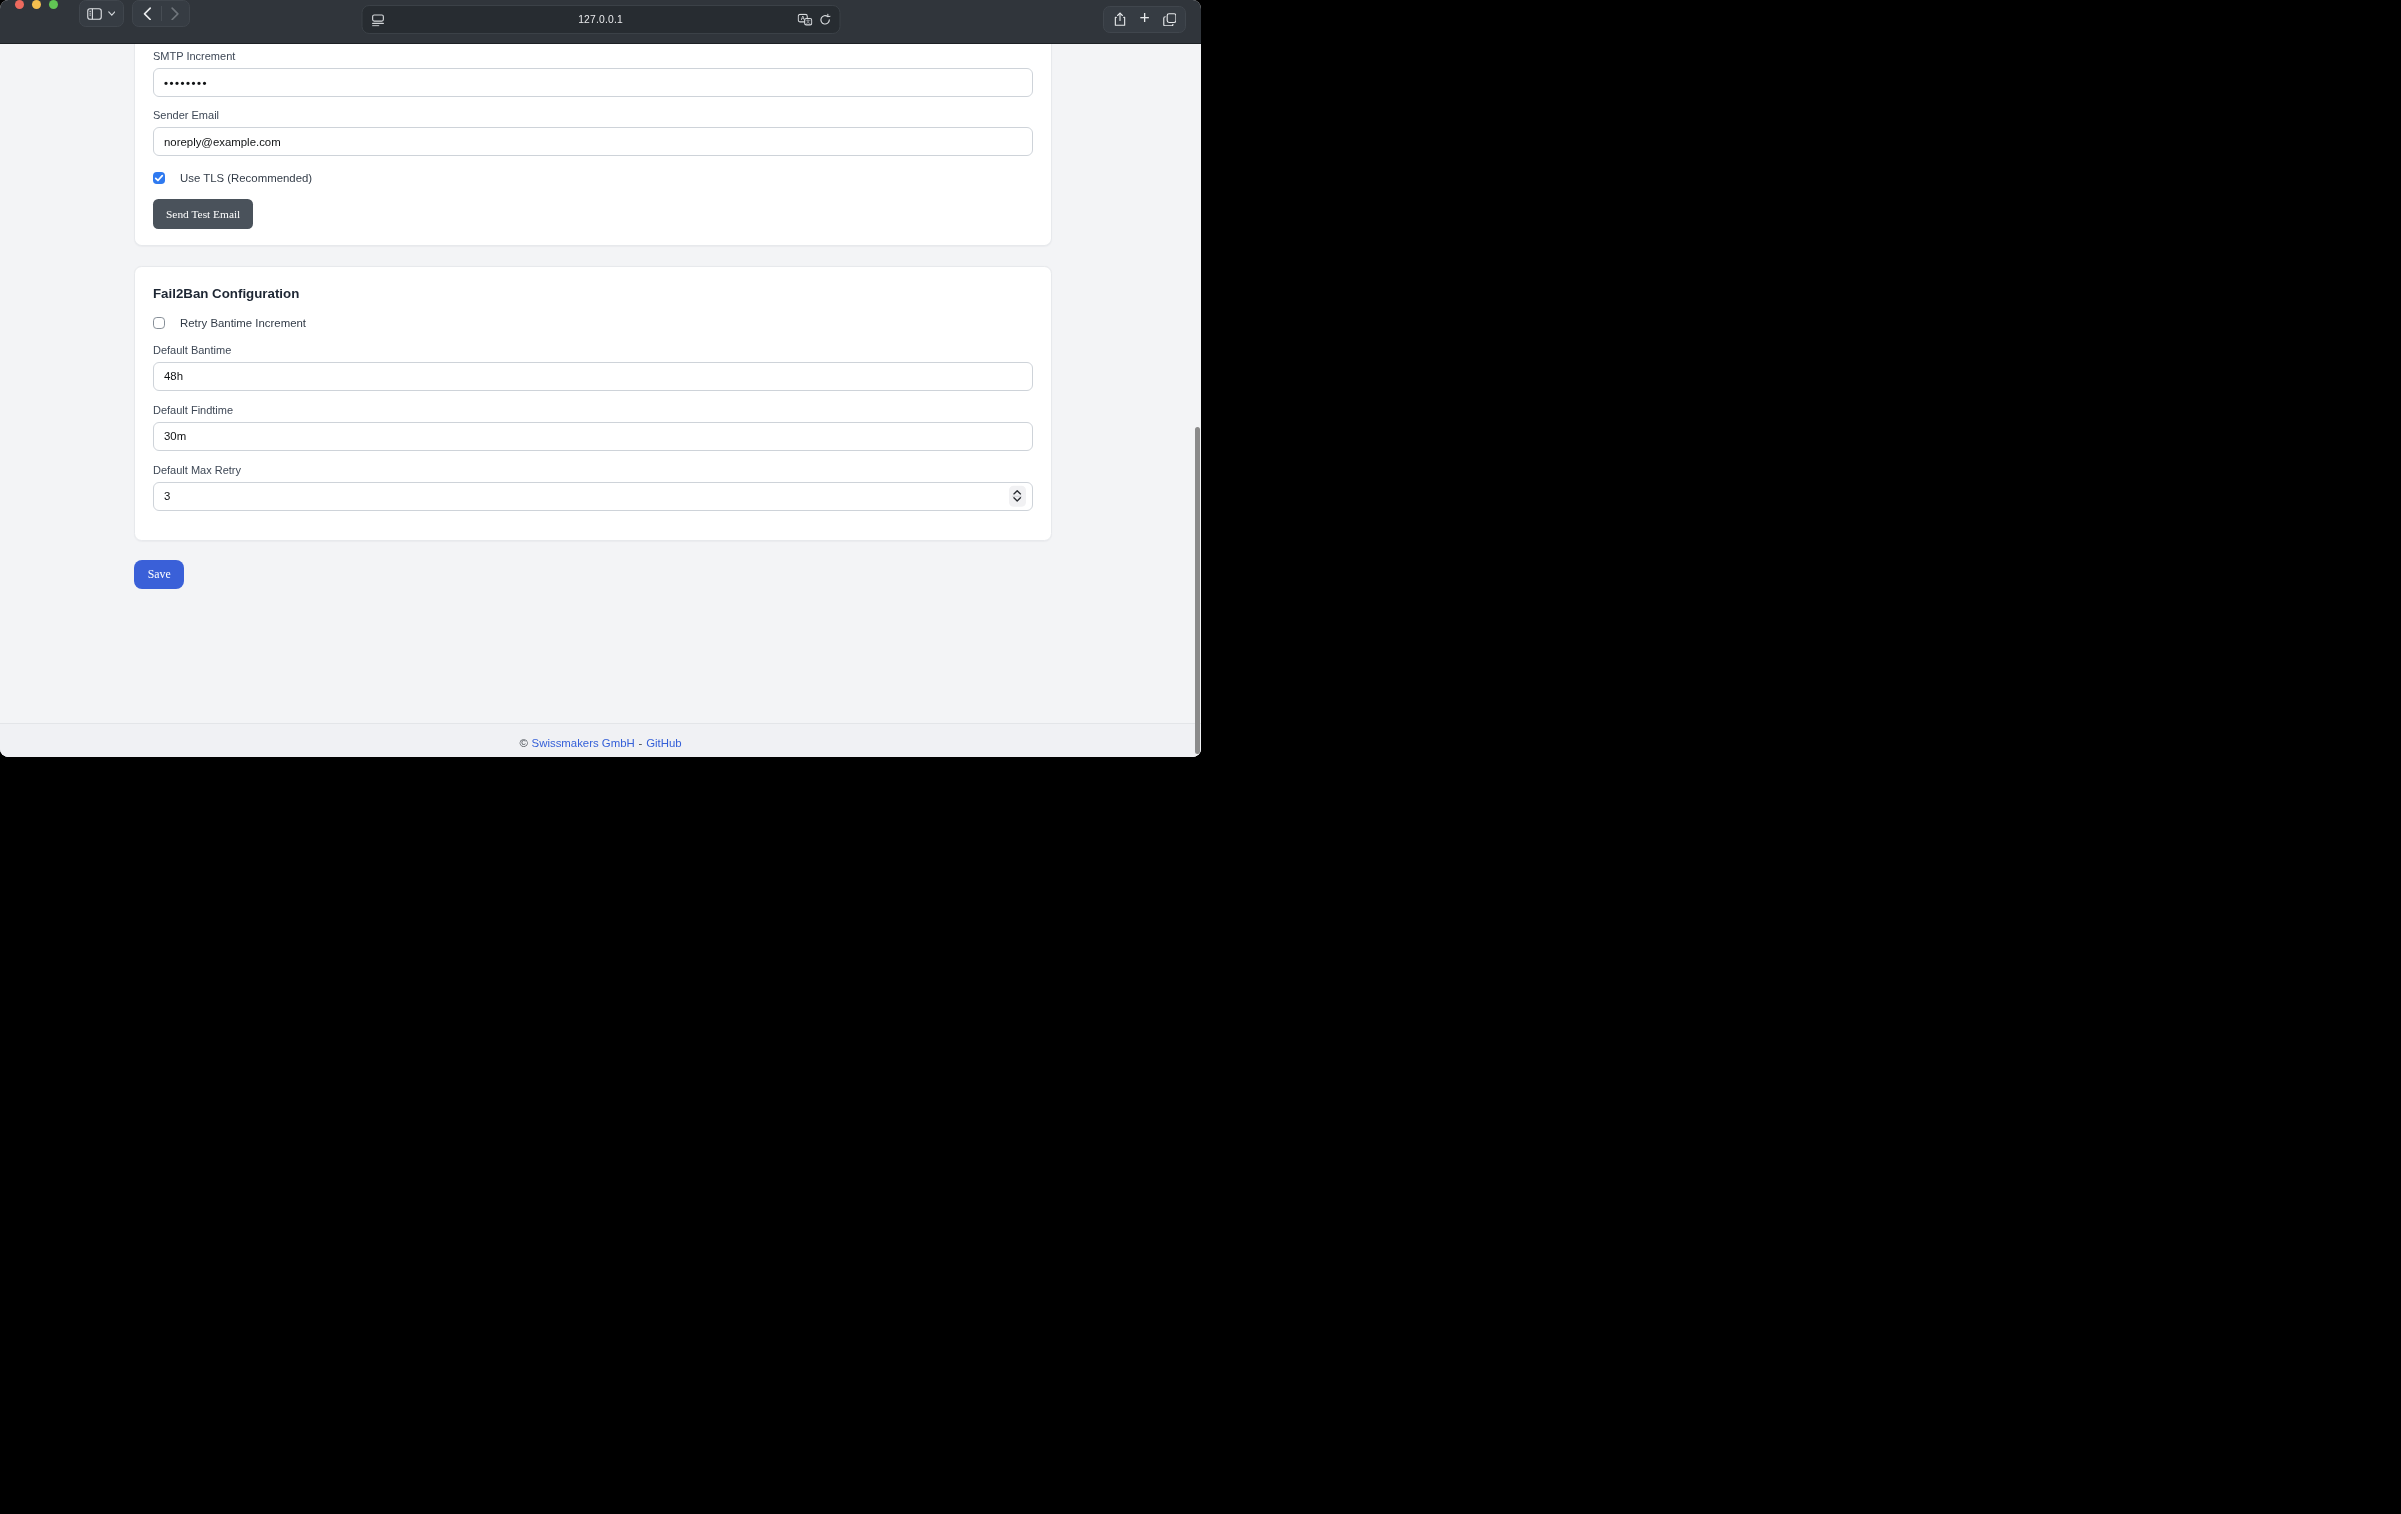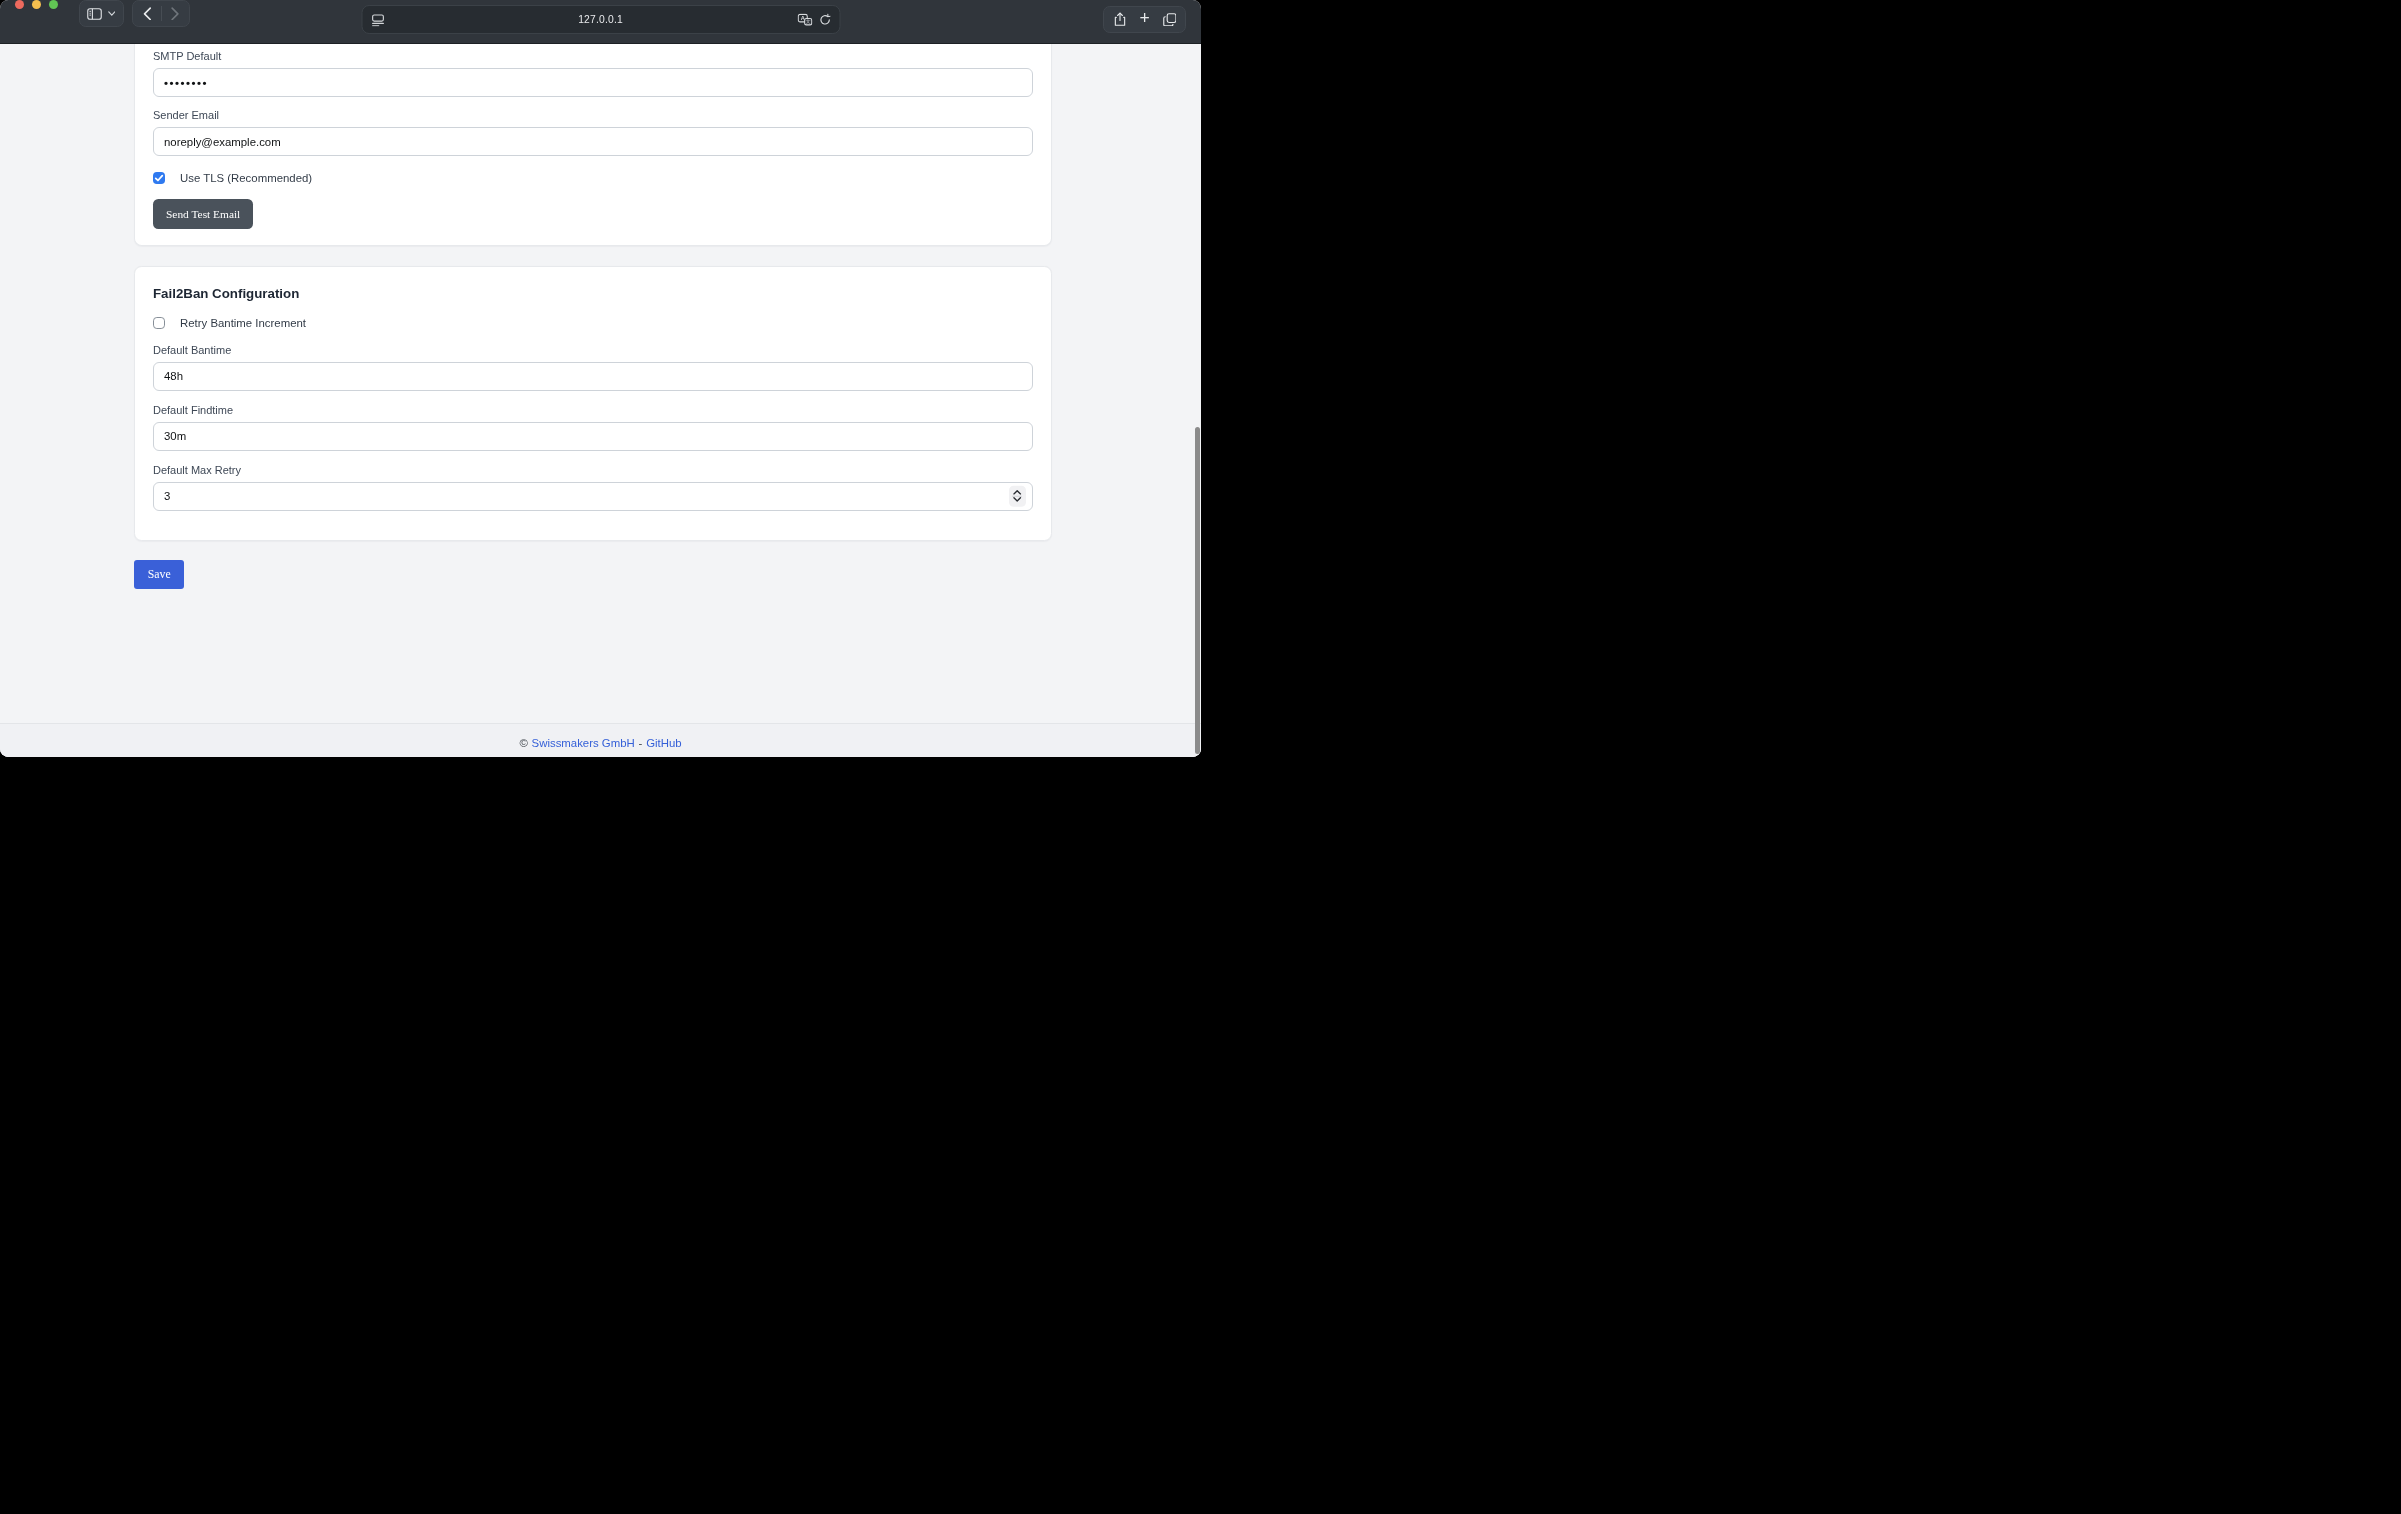--- a/index.html
+++ b/index.html
@@ -48,21 +48,21 @@
   .pw{letter-spacing:1.5px;font-weight:700}
 
   .check-row{display:flex;align-items:flex-start;margin-top:16px}
   .checkbox{width:12px;height:12px;border-radius:3.8px;flex:none;position:relative;cursor:default}
   .checkbox.checked{background:var(--checkbox-blue)}
   .checkbox.unchecked{background:#fff;border:1.1px solid #878f98}
   .check-label{margin-left:15px;font-size:11.4px;color:#323b47}
 
   .btn{border:none;font-family:Liberation Serif, serif;cursor:default;display:inline-flex;align-items:center;justify-content:center}
   .btn-secondary{margin-top:14.5px;height:30px;padding:0 13px;background:var(--button-secondary);color:#fff;border-radius:5.3px;font-size:11.4px}
-  .btn-save{margin-top:19px;height:29px;padding:0 13.7px;background:var(--accent-blue);color:#fff;border-radius:3px;font-size:11.8px}
+  .btn-save{margin-top:19px;height:29px;padding:0 13.7px;background:var(--accent-blue);color:#fff;border-radius:8px;font-size:11.8px}
 
   .card-title{margin:0;font-size:13.3px;font-weight:700;color:var(--heading-color)}
 
   .num-wrap{position:relative}
   .stepper{position:absolute;right:6.8px;top:50%;transform:translateY(-50%);width:17.5px;height:20.5px;background:#f1f1f3;border-radius:4.6px;display:flex;flex-direction:column;align-items:center;justify-content:center;gap:0.8px;cursor:default}
   .step-div{width:10px;height:0.8px;background:#d2d4d7}
 
   .ta-wrap{position:relative}
   .input-ta{height:47px;padding:6.8px 10px;resize:none;line-height:1.35}
   .resize-handle{position:absolute;right:3px;bottom:4.6px;pointer-events:none}
@@ -161,21 +161,21 @@
       </div>
     </div>
   </div>
 
   <div class="page">
     <div class="container">
 
       
       <div class="card card-smtp">
         <div class="field first">
-          <label class="f-label">SMTP Default</label>
+          <label class="f-label">SMTP Increment</label>
           <input class="input pw" type="text" value="••••••••" style="">
         </div>
         <div class="field" style="margin-top:12px">
           <label class="f-label">Sender Email</label>
           <input class="input" type="text" value="noreply@example.com" style="">
         </div>
         <div class="check-row">
           <div class="checkbox checked">
             <svg width="12" height="12" viewBox="0 0 16 16" fill="none" stroke="#fff" stroke-width="2.3" stroke-linecap="round" stroke-linejoin="round">
               <path d="M3.6 8.4 L6.6 11.3 L12.4 4.8"></path>

